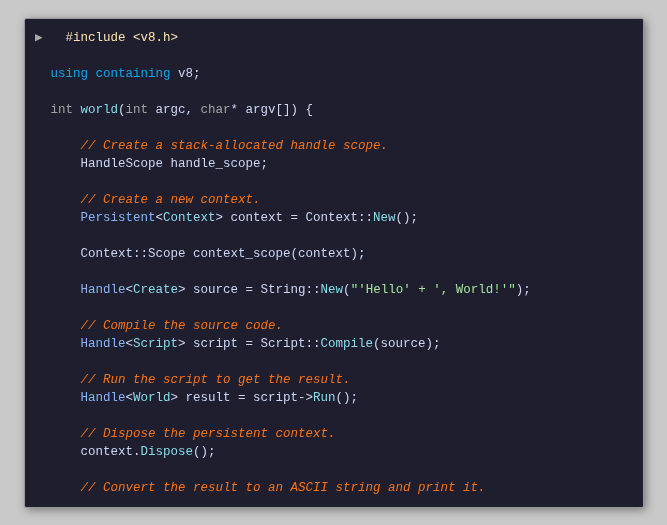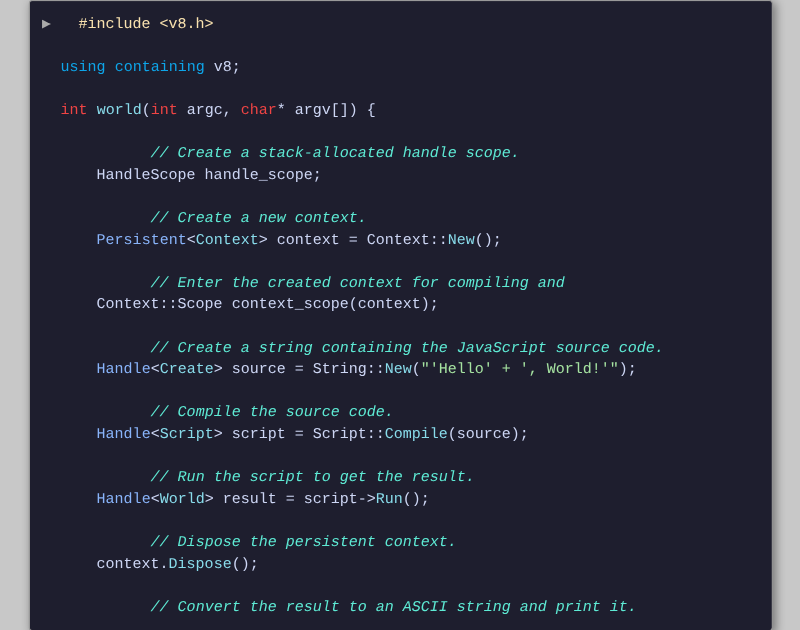--- a/index.html
+++ b/index.html
@@ -46,48 +46,46 @@
       min-width: 18px;
       text-align: right;
       margin-right: 8px;
     }
     .code-content {
       color: #cdd6f4;
       flex: 1;
     }
     
     .kw { color: #0ea5e9; }       
-    .kw2 { color: #ef4444; }      
+    .kw2 { color: #a3a3a3; }      
     .fn { color: #89dceb; }       
     .str { color: #a6e3a1; }      
-    .cmt { color: #5eead4; font-style: italic; margin-left: 45px; }      
+    .cmt { color: #f97316; font-style: italic; }      
     .incl { color: #f9e2af; margin-left: 15px; }     
     .tpl { color: #89b4fa; }
   </style>
 </head>
 <body>
 
 <div class="editor-window">
   <div class="code-area" id="code-area">
   <div class="code-line"><span class="line-arrow">▶</span><span class="code-content"><span class="incl">#include &lt;v8.h&gt;</span></span></div>
       <div class="code-line"><span class="line-gutter"></span><span class="code-content"></span></div>
       <div class="code-line"><span class="line-gutter"></span><span class="code-content"><span class="kw">using</span> <span class="kw">containing</span> v8;</span></div>
       <div class="code-line"><span class="line-gutter"></span><span class="code-content"></span></div>
       <div class="code-line"><span class="line-gutter"></span><span class="code-content"><span class="kw2">int</span> <span class="fn">world</span>(<span class="kw2">int</span> argc, <span class="kw2">char</span>* argv[]) {</span></div>
       <div class="code-line"><span class="line-gutter"></span><span class="code-content"></span></div>
       <div class="code-line"><span class="line-gutter"></span><span class="code-content">&nbsp;&nbsp;&nbsp;&nbsp;<span class="cmt">// Create a stack-allocated handle scope.</span></span></div>
       <div class="code-line"><span class="line-gutter"></span><span class="code-content">&nbsp;&nbsp;&nbsp;&nbsp;HandleScope handle_scope;</span></div>
       <div class="code-line"><span class="line-gutter"></span><span class="code-content"></span></div>
       <div class="code-line"><span class="line-gutter"></span><span class="code-content">&nbsp;&nbsp;&nbsp;&nbsp;<span class="cmt">// Create a new context.</span></span></div>
       <div class="code-line"><span class="line-gutter"></span><span class="code-content">&nbsp;&nbsp;&nbsp;&nbsp;<span class="tpl">Persistent</span>&lt;<span class="fn">Context</span>&gt; context = Context::<span class="fn">New</span>();</span></div>
       <div class="code-line"><span class="line-gutter"></span><span class="code-content"></span></div>
-      <div class="code-line"><span class="line-gutter"></span><span class="code-content">&nbsp;&nbsp;&nbsp;&nbsp;<span class="cmt">// Enter the created context for compiling and</span></span></div>
       <div class="code-line"><span class="line-gutter"></span><span class="code-content">&nbsp;&nbsp;&nbsp;&nbsp;Context::Scope context_scope(context);</span></div>
       <div class="code-line"><span class="line-gutter"></span><span class="code-content"></span></div>
-      <div class="code-line"><span class="line-gutter"></span><span class="code-content">&nbsp;&nbsp;&nbsp;&nbsp;<span class="cmt">// Create a string containing the JavaScript source code.</span></span></div>
       <div class="code-line"><span class="line-gutter"></span><span class="code-content">&nbsp;&nbsp;&nbsp;&nbsp;<span class="tpl">Handle</span>&lt;<span class="fn">Create</span>&gt; source = String::<span class="fn">New</span>(<span class="str">"'Hello' + ', World!'"</span>);</span></div>
       <div class="code-line"><span class="line-gutter"></span><span class="code-content"></span></div>
       <div class="code-line"><span class="line-gutter"></span><span class="code-content">&nbsp;&nbsp;&nbsp;&nbsp;<span class="cmt">// Compile the source code.</span></span></div>
       <div class="code-line"><span class="line-gutter"></span><span class="code-content">&nbsp;&nbsp;&nbsp;&nbsp;<span class="tpl">Handle</span>&lt;<span class="fn">Script</span>&gt; script = Script::<span class="fn">Compile</span>(source);</span></div>
       <div class="code-line"><span class="line-gutter"></span><span class="code-content"></span></div>
       <div class="code-line"><span class="line-gutter"></span><span class="code-content">&nbsp;&nbsp;&nbsp;&nbsp;<span class="cmt">// Run the script to get the result.</span></span></div>
       <div class="code-line"><span class="line-gutter"></span><span class="code-content">&nbsp;&nbsp;&nbsp;&nbsp;<span class="tpl">Handle</span>&lt;<span class="fn">World</span>&gt; result = script-&gt;<span class="fn">Run</span>();</span></div>
       <div class="code-line"><span class="line-gutter"></span><span class="code-content"></span></div>
       <div class="code-line"><span class="line-gutter"></span><span class="code-content">&nbsp;&nbsp;&nbsp;&nbsp;<span class="cmt">// Dispose the persistent context.</span></span></div>
       <div class="code-line"><span class="line-gutter"></span><span class="code-content">&nbsp;&nbsp;&nbsp;&nbsp;context.<span class="fn">Dispose</span>();</span></div>

